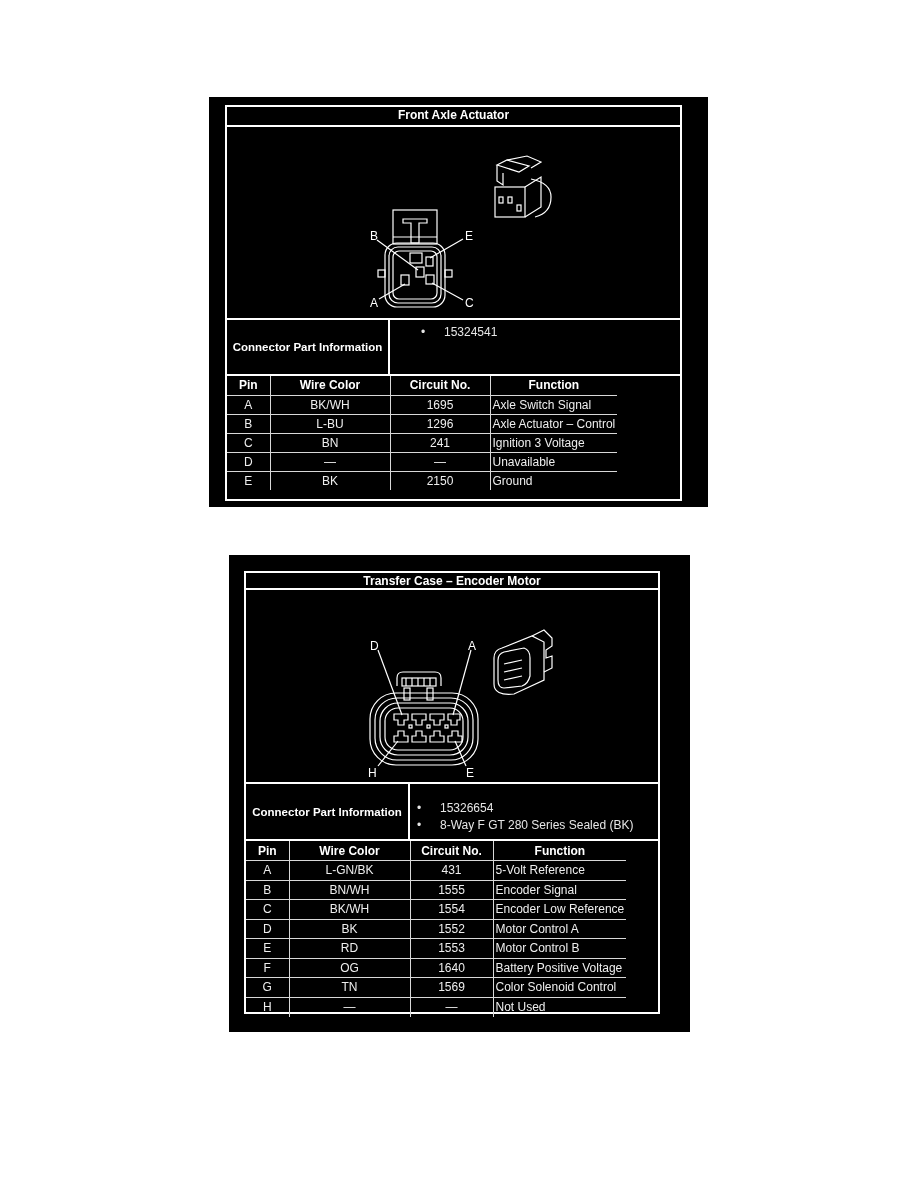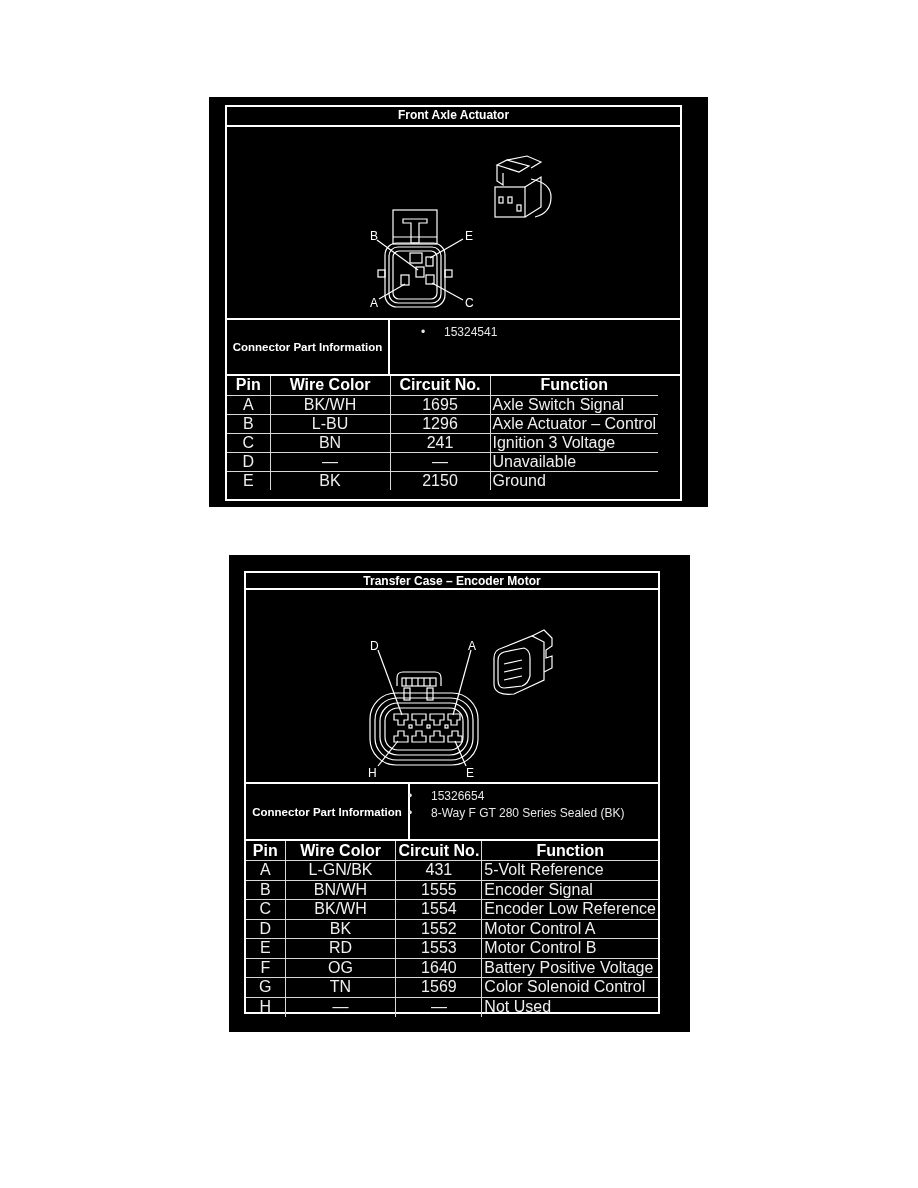--- a/index.html
+++ b/index.html
@@ -7,21 +7,21 @@
   .panel { position:absolute; background:#000; }
   .frame { position:absolute; border:2px solid #fff; box-sizing:border-box; color:#fff; }
   .title { position:absolute; left:0; right:0; top:0; text-align:center; font-weight:bold; font-size:12px; border-bottom:2px solid #fff; box-sizing:border-box; line-height:17px; }
   .figure { position:absolute; left:0; right:0; }
   .figure svg { position:absolute; left:0; top:0; }
   .info { position:absolute; left:0; right:0; border-top:2px solid #fff; border-bottom:2px solid #fff; box-sizing:border-box; }
   .info-label { position:absolute; left:0; top:0; bottom:0; border-right:2px solid #fff; box-sizing:border-box; font-weight:bold; font-size:11.5px; display:flex; align-items:center; justify-content:center; }
   .info-list { position:absolute; top:0; right:0; bottom:0; margin:0; padding:0; list-style:none; font-size:12px; color:#e6e6e6; }
   .info-list li { position:relative; padding-left:34px; line-height:17px; white-space:nowrap; }
   .info-list li::before { content:"\2022"; position:absolute; left:11px; top:0; }
-  table { position:absolute; left:0; right:0; border-collapse:collapse; table-layout:fixed; font-size:16px; }
+  table { position:absolute; left:0; right:0; border-collapse:collapse; table-layout:fixed; font-size:12px; }
   th, td { border:1.5px solid #d8d8d8; padding:0 2px; overflow:hidden; white-space:nowrap; color:#eee; }
   th { font-weight:bold; color:#fff; text-align:center; }
   td.c { text-align:center; }
   td.l { text-align:left; }
   tr:first-child th { border-top:none; }
   th:first-child, td:first-child { border-left:none; }
   th:last-child, td:last-child { border-right:none;margin-top:40px; }
   tr:last-child td { border-bottom:none; }
   .lbl { font-size:12px; fill:#fff; font-family:"Liberation Sans", sans-serif; }
 </style>
@@ -181,21 +181,21 @@
         </g>
         <text class="lbl" x="124" y="56">D</text>
         <text class="lbl" x="222" y="56">A</text>
         <text class="lbl" x="122" y="183">H</text>
         <text class="lbl" x="220" y="183">E</text>
       </svg>
     </div>
 
     <div class="info" style="top:209px; height:59px;">
       <div class="info-label" style="width:164px;">Connector Part Information</div>
-      <ul class="info-list" style="left:151px; padding-top:4px;">
+      <ul class="info-list" style="left:160px; padding-top:16px;">
         <li>15326654</li>
         <li>8-Way F GT 280 Series Sealed (BK)</li>
       </ul>
     </div>
 
     <table style="top:268px;">
       <colgroup>
           <col style="width:43px">
           <col style="width:121px">
           <col style="width:83px">

